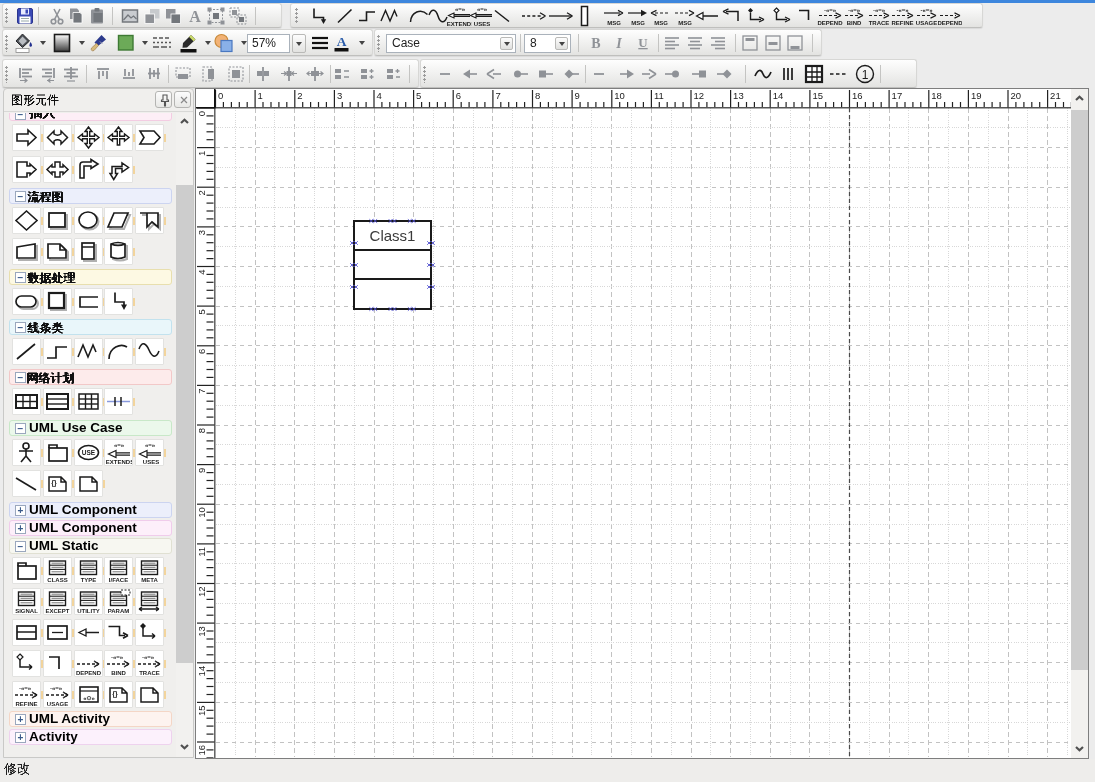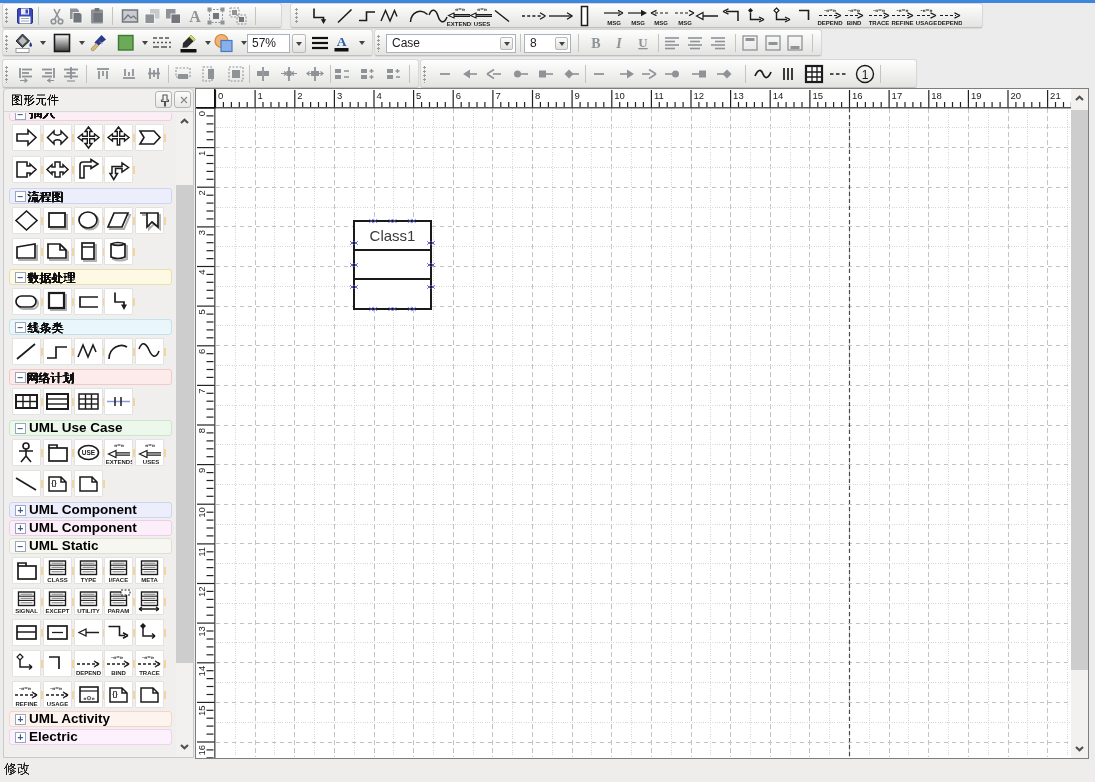--- a/index.html
+++ b/index.html
@@ -639,21 +639,21 @@
     <div class="sh h-sta" style="top:449px">
       <span class="pm">−</span>
       <b class="x en">UML Static</b>
     </div>
     <div class="sh h-cmp" style="top:622px">
       <span class="pm">+</span>
       <b class="x en">UML Activity</b>
     </div>
     <div class="sh h-ele" style="top:640px">
       <span class="pm">+</span>
-      <b class="x en">Electric</b>
+      <b class="x en">Activity</b>
     </div>
   <div class="cell" style="left:8px;top:35px"><svg width="27" height="25" viewBox="0 0 27 25" style="">
         <path d="M4 9 H15 V5 L23 12.5 L15 20 V16 H4 Z" fill="#fff" stroke="#1c1c1c" stroke-width="1.6"></path>
       </svg></div>
     <div class="cell" style="left:39px;top:35px"><svg width="27" height="25" viewBox="0 0 27 25" style="">
         <path d="M3.5 12.5 L10 6 V9 C12 10.5 15 10.5 17 9 V6 L23.5 12.5 L17 19 V16 C15 14.5 12 14.5 10 16 V19 Z" fill="#fff" stroke="#1c1c1c" stroke-width="1.5"></path>
       </svg></div>
     <div class="cell" style="left:70px;top:35px"><svg width="27" height="25" viewBox="0 0 27 25" style="">
         <path d="M13.5 2 L17 6.5 H14.7 V11.2 H19.5 V8.9 L24 12.5 L19.5 16.1 V13.8 H14.7 V18.5 H17 L13.5 23 L10 18.5 H12.3 V13.8 H7.5 V16.1 L3 12.5 L7.5 8.9 V11.2 H12.3 V6.5 H10 Z" fill="#fff" stroke="#1c1c1c" stroke-width="1.4"></path>
       </svg></div>

